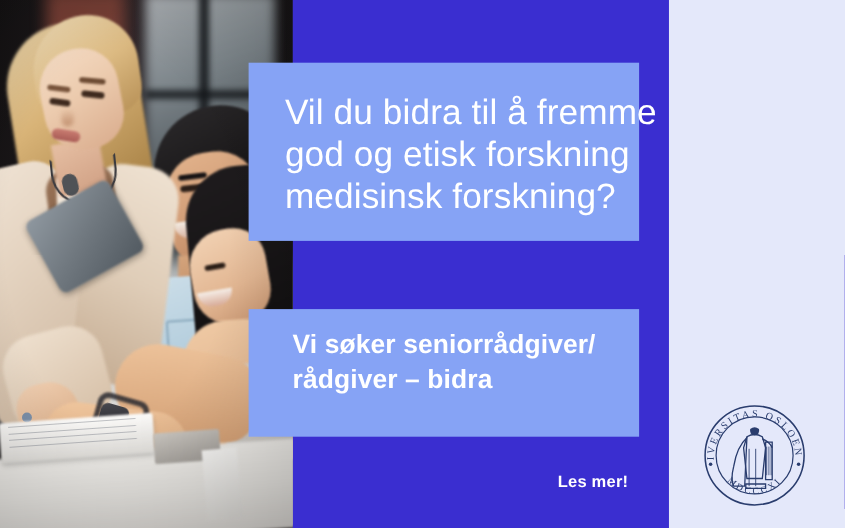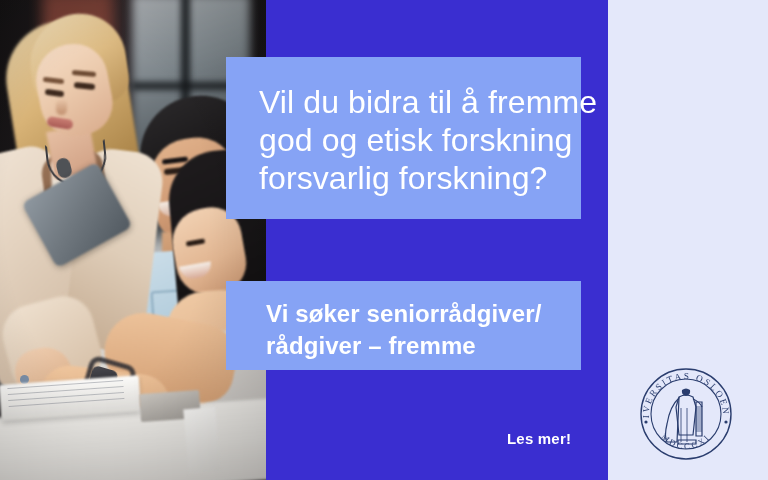--- a/index.html
+++ b/index.html
@@ -398,21 +398,21 @@
     font-size: 32px;
     line-height: 38px;
     font-weight: 400;
     letter-spacing: .1px;
     white-space: nowrap;
   }
   .box-job {
     left: 226px;
     top: 281px;
     width: 355px;
-    height: 89px;
+    height: 116px;
     padding: 17px 20px 0 40px;
   }
   .box-job .line {
     color: #ffffff;
     font-size: 24px;
     line-height: 32px;
     font-weight: 700;
     letter-spacing: .1px;
     white-space: nowrap;
   }
@@ -517,26 +517,26 @@
     <div class="papers"></div>
     <div class="papers-lines"></div>
     <div class="book"></div>
     <div class="laptop"></div>
     <div class="ph-vignette"></div>
   </div>
 
   <div class="text-box box-headline">
     <div class="line">Vil du bidra til å fremme</div>
     <div class="line">god og etisk forskning</div>
-    <div class="line">forsvarlig forskning?</div>
+    <div class="line">medisinsk forskning?</div>
   </div>
 
   <div class="text-box box-job">
     <div class="line">Vi søker seniorrådgiver/</div>
-    <div class="line">rådgiver – fremme</div>
+    <div class="line">rådgiver – bidra</div>
   </div>
 
   <div class="cta">Les mer!</div>
 
 
   <div class="uio-seal">
     <svg width="104" height="104" viewBox="0 0 104 104">
       <defs>
         <path id="arcTop" d="M 15 54 A 37 37 0 0 1 89 54" fill="none"></path>
         <path id="arcBot" d="M 20 55 A 32 32 0 0 0 84 55" fill="none"></path>

